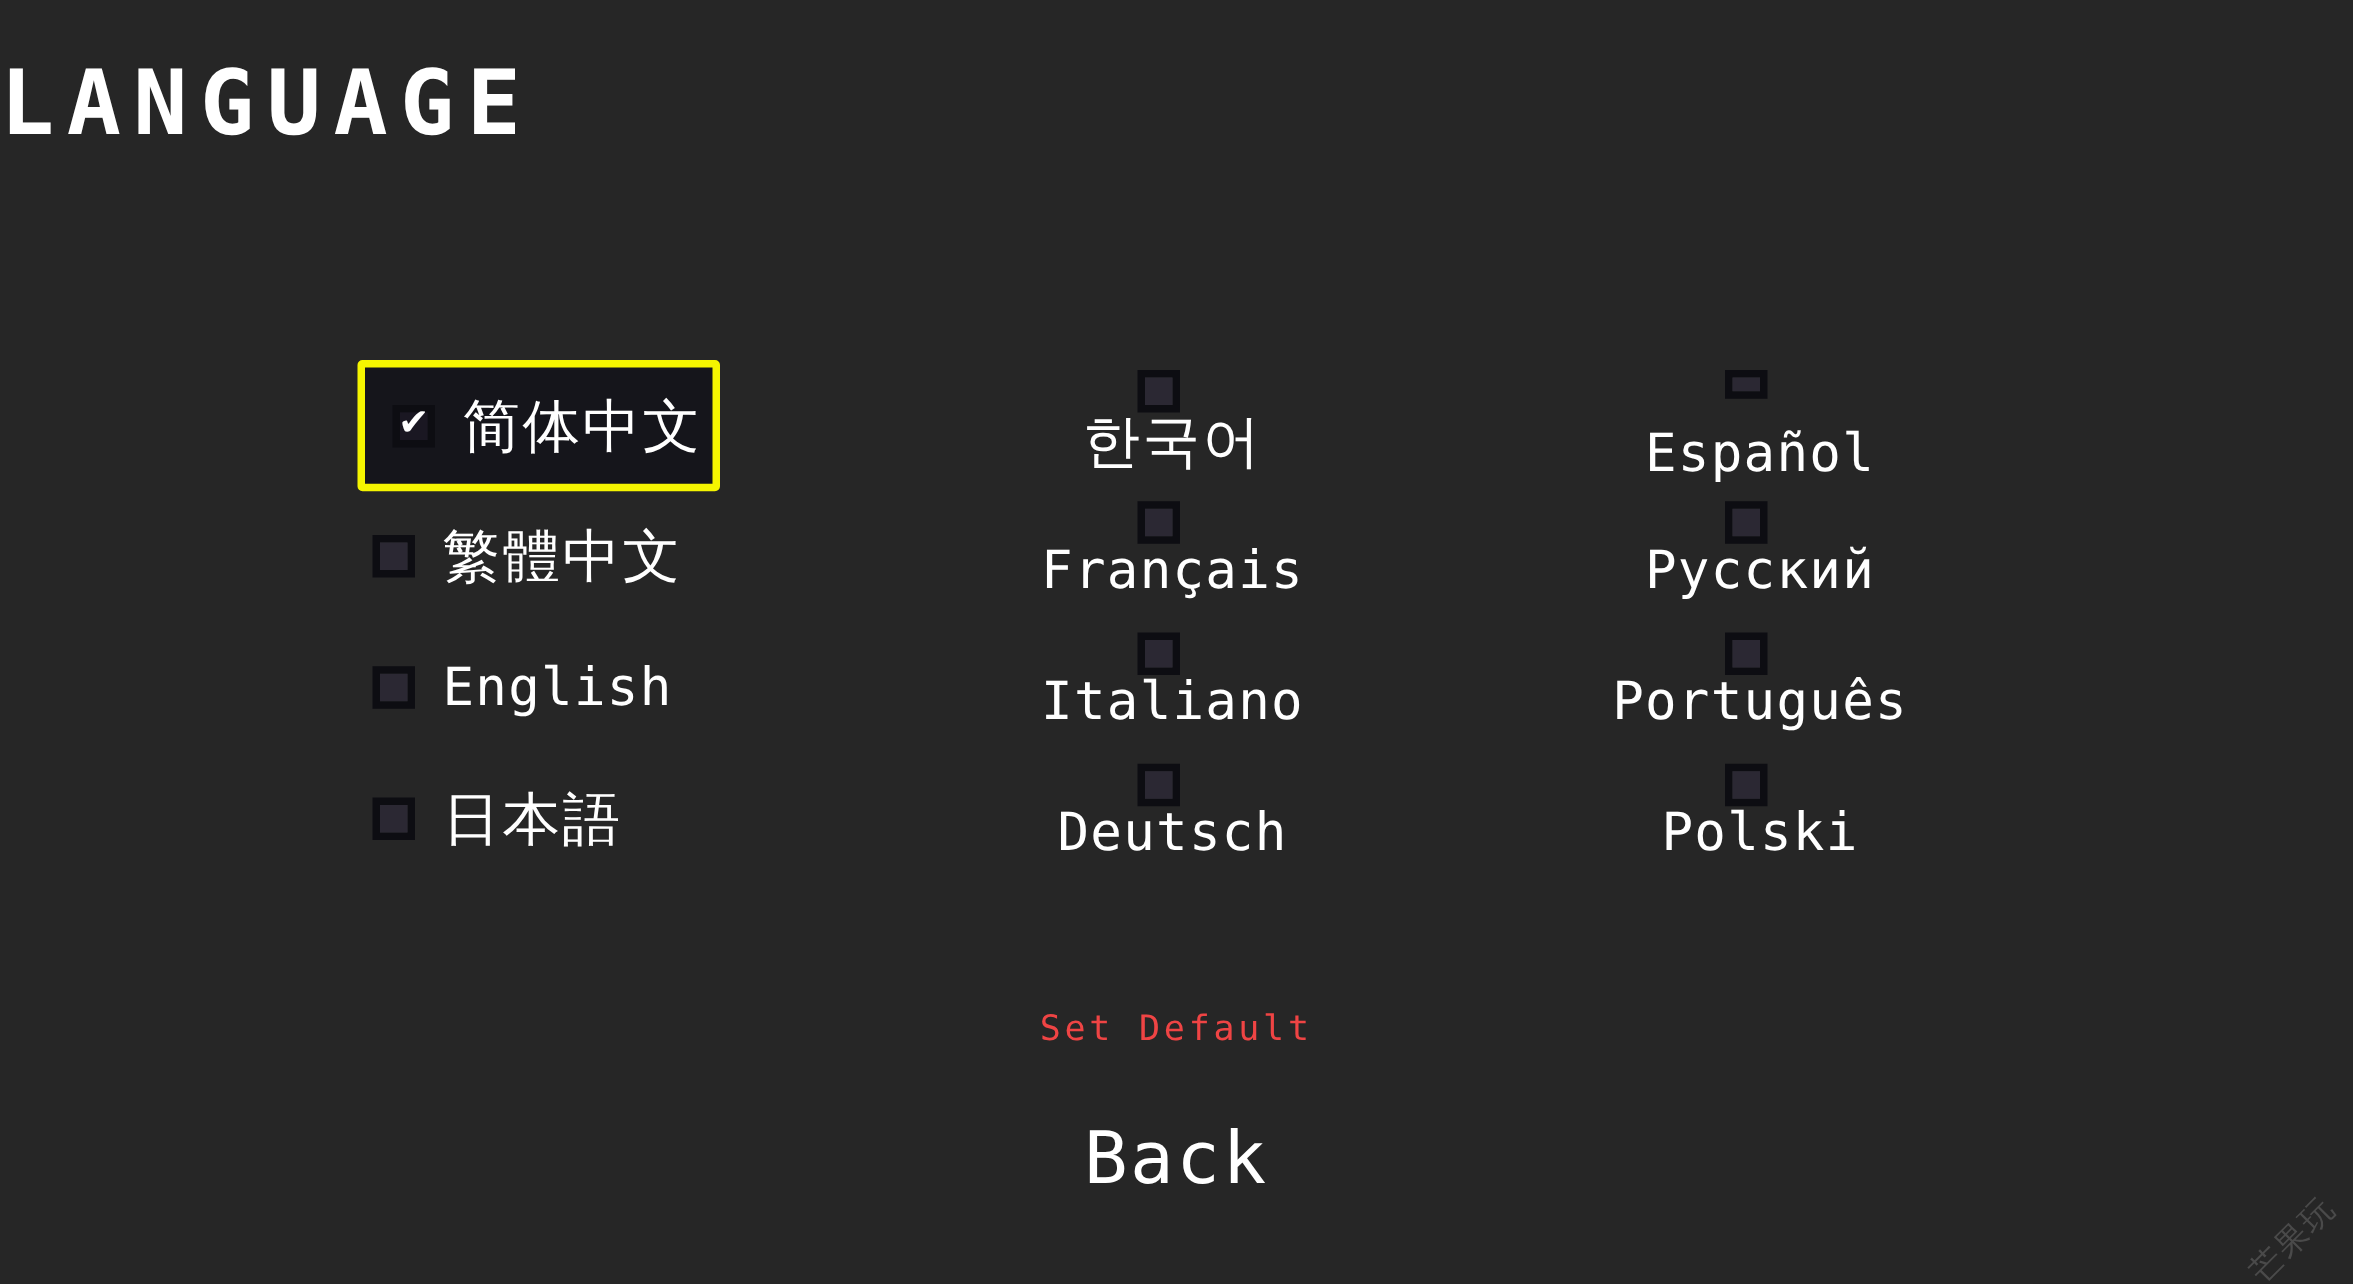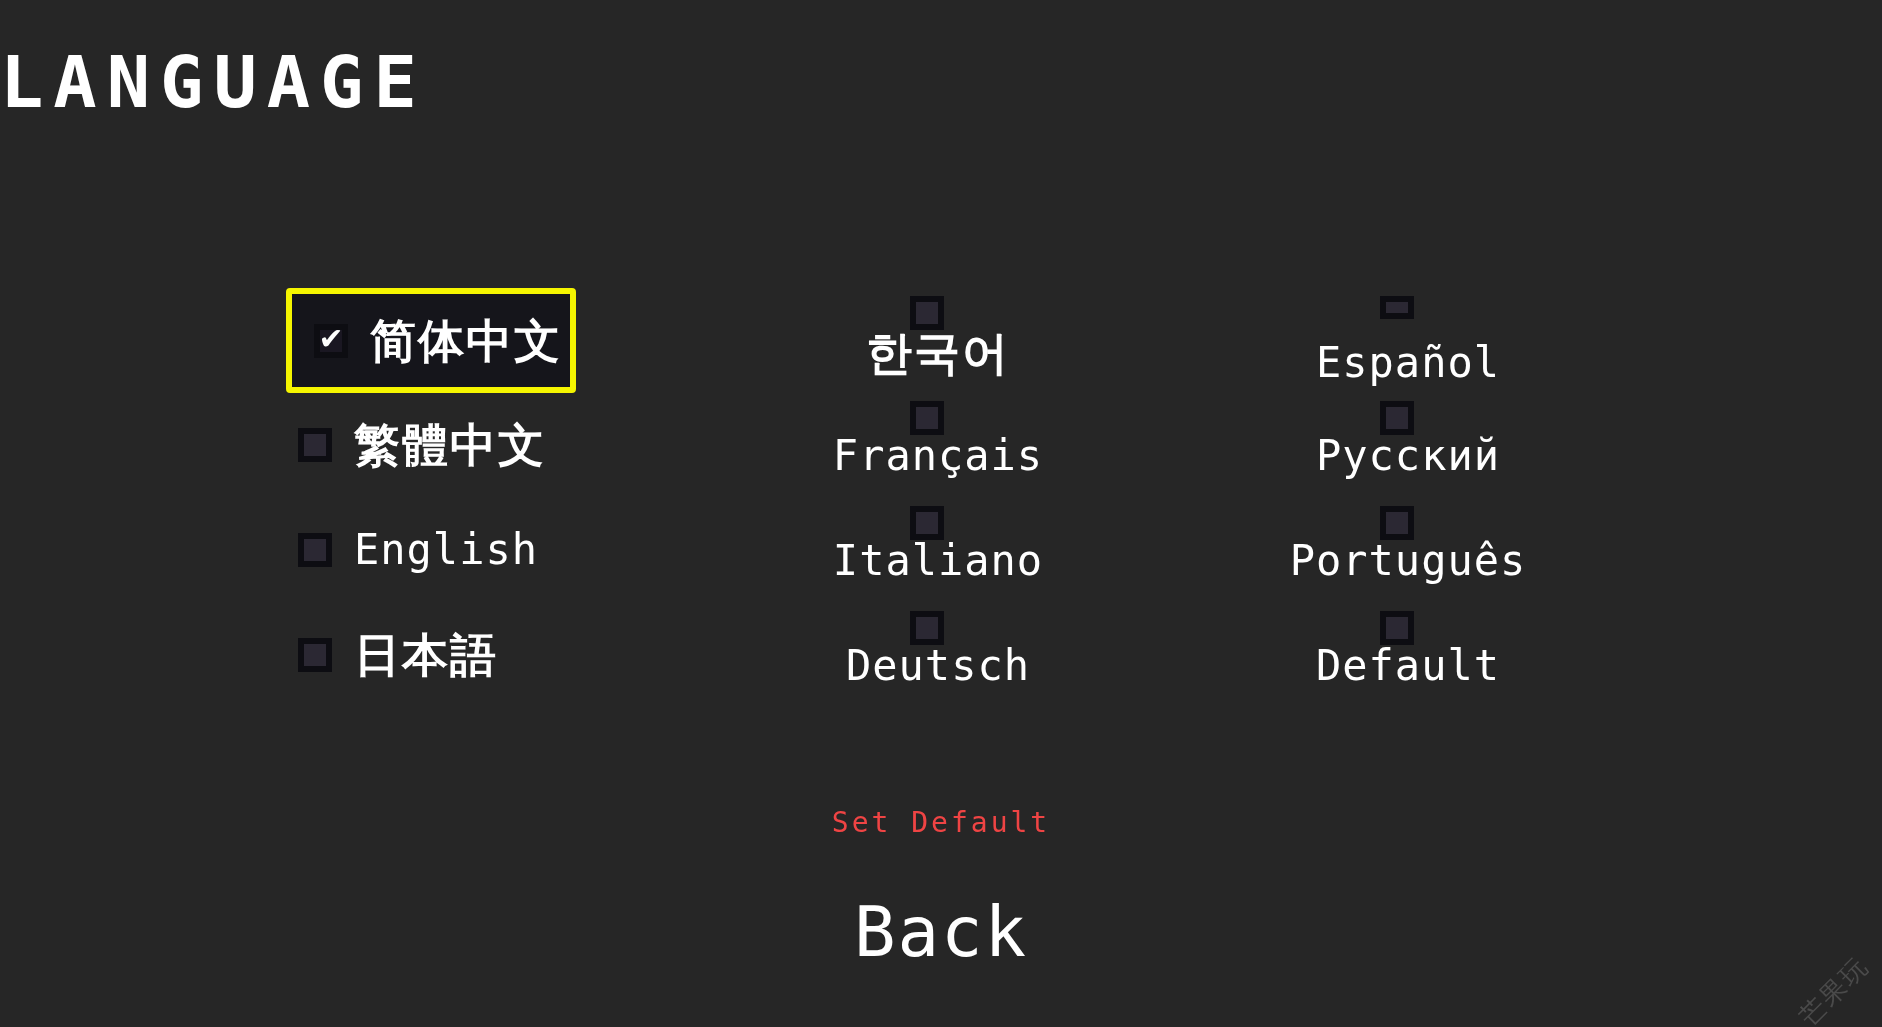--- a/index.html
+++ b/index.html
@@ -112,21 +112,20 @@
     font-size: 42px;
     line-height: 1;
     white-space: nowrap;
     letter-spacing: 1px;
     font-family: "DejaVu Sans Mono", "Liberation Mono", monospace;
   }
   .lang-label.cjk {
     font-size: 46px;
     font-family: "DejaVu Sans", "Liberation Sans", sans-serif;
     letter-spacing: 2px;
-    font-weight: bold;
   }
 
   
   .set-default {
     position: absolute;
     top: 806px;
     left: 0;
     width: 100%;
     text-align: center;
     color: #ef4444;
@@ -134,21 +133,21 @@
     letter-spacing: 3px;
     font-family: "DejaVu Sans Mono", "Liberation Mono", monospace;
   }
   .back-btn {
     position: absolute;
     top: 892px;
     left: 0;
     width: 100%;
     text-align: center;
     color: #ffffff;
-    font-size: 69px;
+    font-size: 58px;
     letter-spacing: 2px;
     font-family: "DejaVu Sans Mono", "Liberation Mono", monospace;
   }
 
   
   .watermark {
     position: absolute;
     right: 6px;
     bottom: 18px;
     color: #4a4a4a;
@@ -230,21 +229,21 @@
     <div class="lang-item col2" style="grid-area: 4 / 2; text-align: right;">
       <span class="cb">
         <span class="inner"></span>
       </span>
       <span class="lang-label">Deutsch</span>
     </div>
     <div class="lang-item col3" style="grid-area: 4 / 3;">
       <span class="cb">
         <span class="inner"></span>
       </span>
-      <span class="lang-label">Default</span>
+      <span class="lang-label">Polski</span>
     </div>
   </div>
 
 <div class="set-default">Set Default</div>
 
 <div class="back-btn">Back</div>
 
 <div class="watermark">芒果玩</div>
 
 </body></html>

